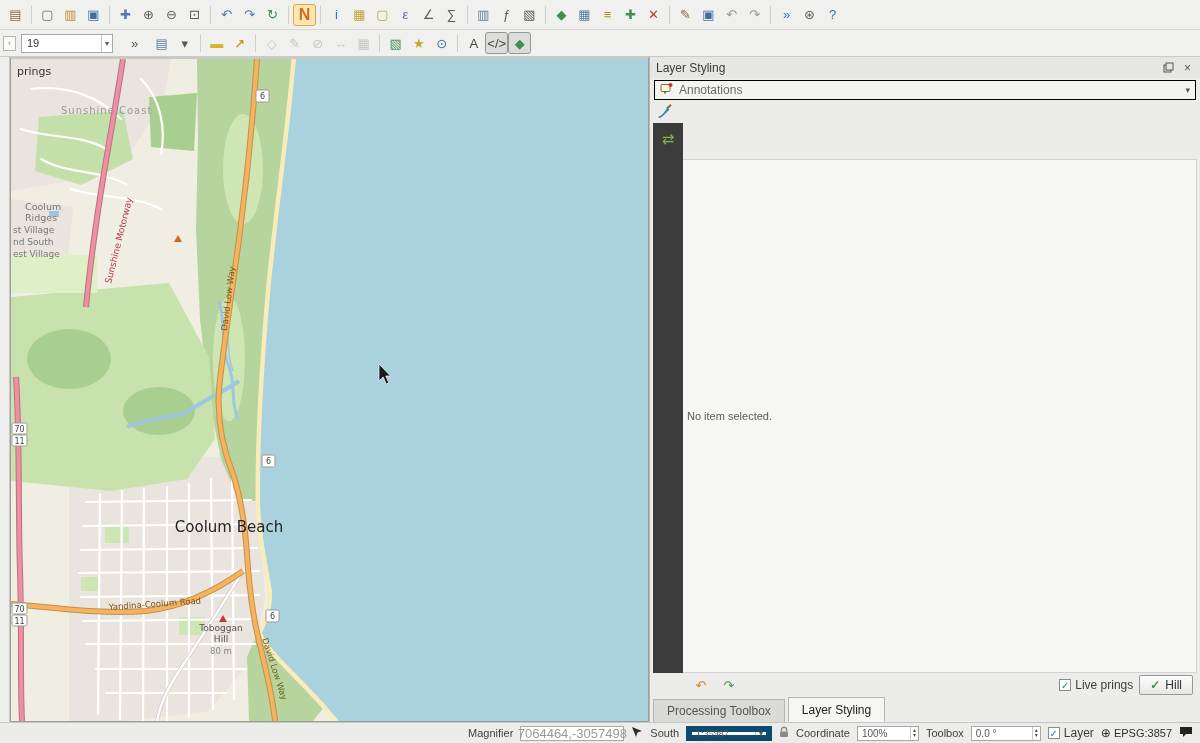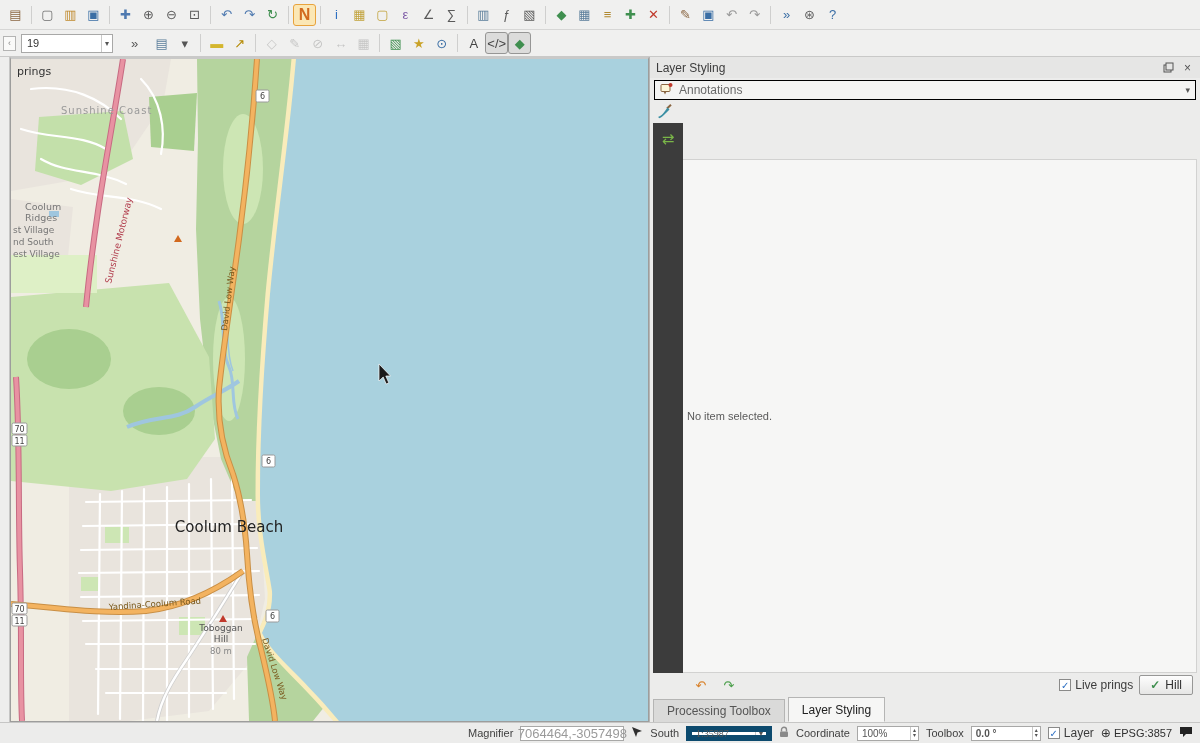--- a/index.html
+++ b/index.html
@@ -50,21 +50,21 @@
   .apply-btn .check { color:#3f8f4f; font-weight:bold; }
   .panel-tabs { height:25px; display:flex; align-items:stretch; padding:0 0 0 3px; background:#ececeb; }
   .ptab { padding:0 13px; display:flex; align-items:center; font-size:12px; color:#555; background:#dadad9; border:1px solid #b5b5b4; border-bottom:none; margin-right:3px; height:23px; margin-top:2px; }
   .ptab.active { background:#f6f6f5; color:#222; height:25px; margin-top:0; border-bottom:1px solid #f6f6f5; }
 
   
   #status { height:21px; display:flex; align-items:center; justify-content:flex-end; gap:7px; padding:0 7px; background:#ececeb; border-top:1px solid #c6c6c5; font-size:11px; color:#3f3f3f; }
   .sinput { width:104px; height:15px; background:#fff; border:1px solid #a8a8a7; font-size:13px; color:#9a9a9a; display:flex; align-items:center; justify-content:center; }
   .combo { width:86px; height:15px; background:#fff; border:6px solid #0c4a6e; display:flex; align-items:center; font-size:10px; color:#555; padding-left:4px;font-family:Liberation Serif, serif; }
   .spin { height:15px; background:#fff; border:1px solid #a8a8a7; display:flex; align-items:center; font-size:10px; color:#555; padding-left:4px; }
-  .spin.mag { width:62px; } .spin.rot { width:70px;font-weight:bold; }
+  .spin.mag { width:62px; } .spin.rot { width:70px; }
   .spin-btns { margin-left:auto; display:flex; flex-direction:column; font-size:6px; line-height:5px; color:#555; border-left:1px solid #c9c9c8; padding:0 2px; align-self:stretch; justify-content:center; }
   .crs { display:flex; align-items:center; gap:3px; color:#2f2f2f; }
   .crs .globe { font-size:12px; }
 </style>
 </head>
 <body>
 
 <div id="toolbar1">
   <div class="ticon-row">
 

